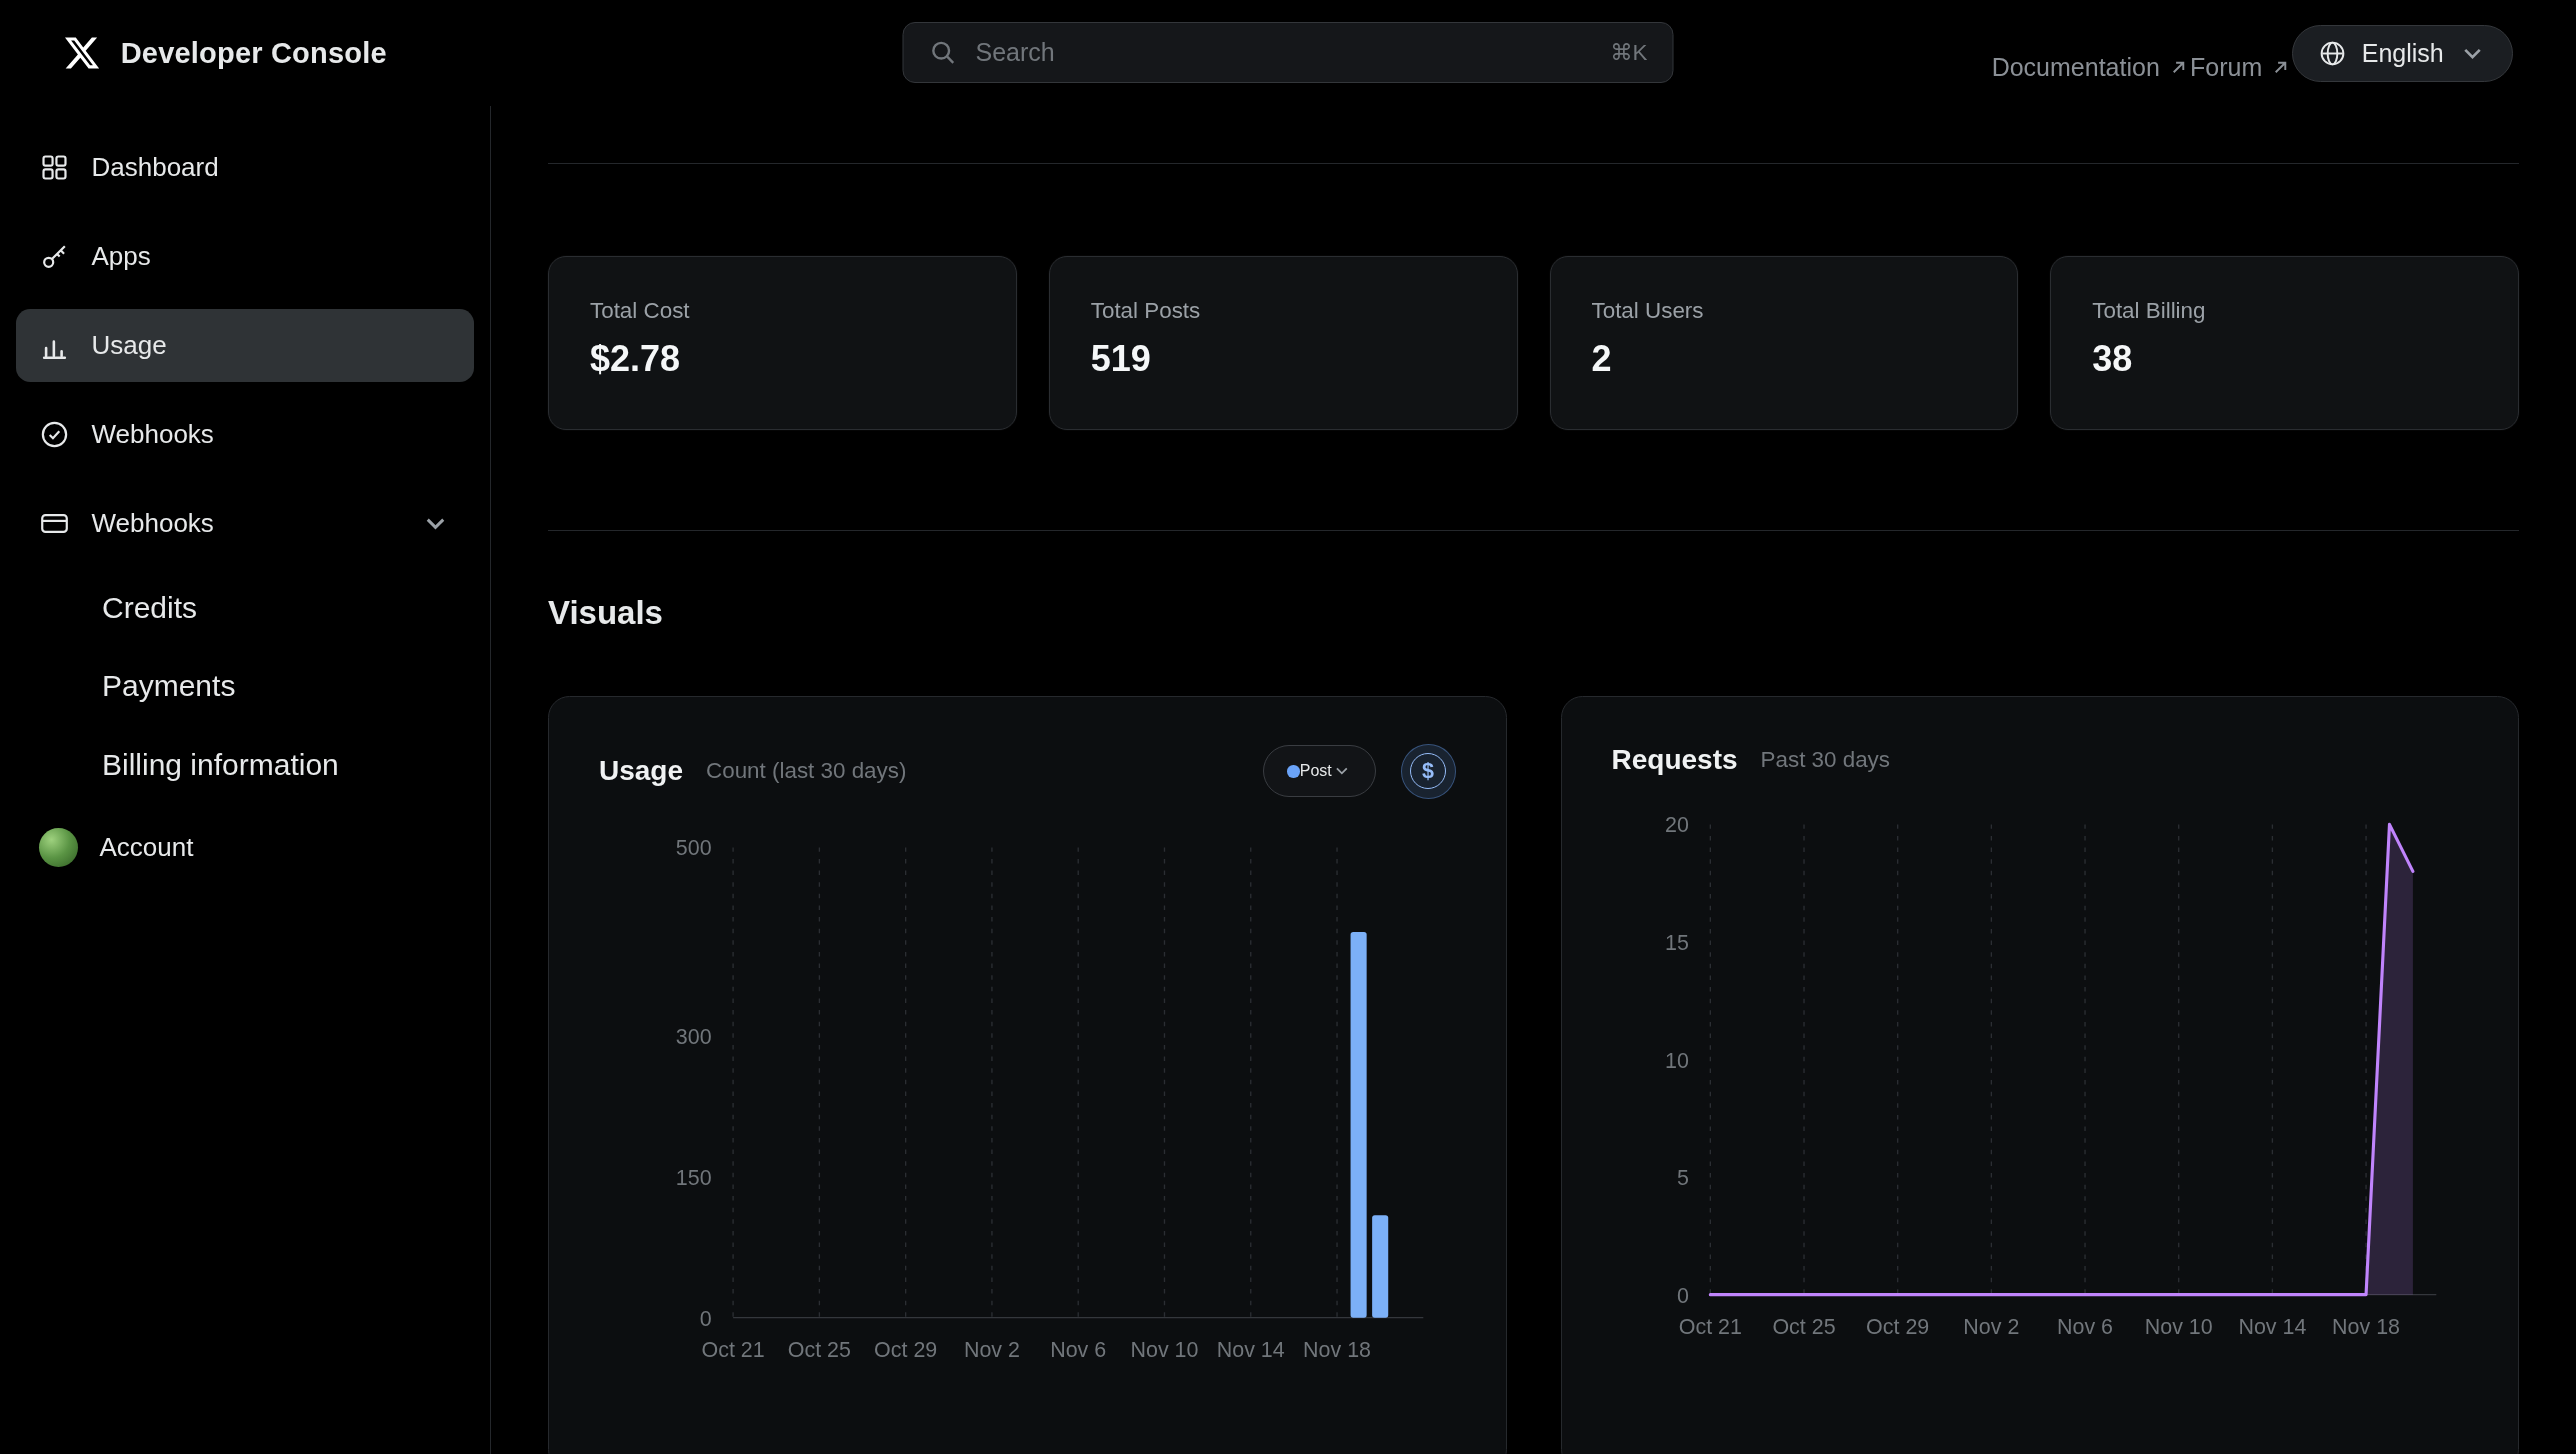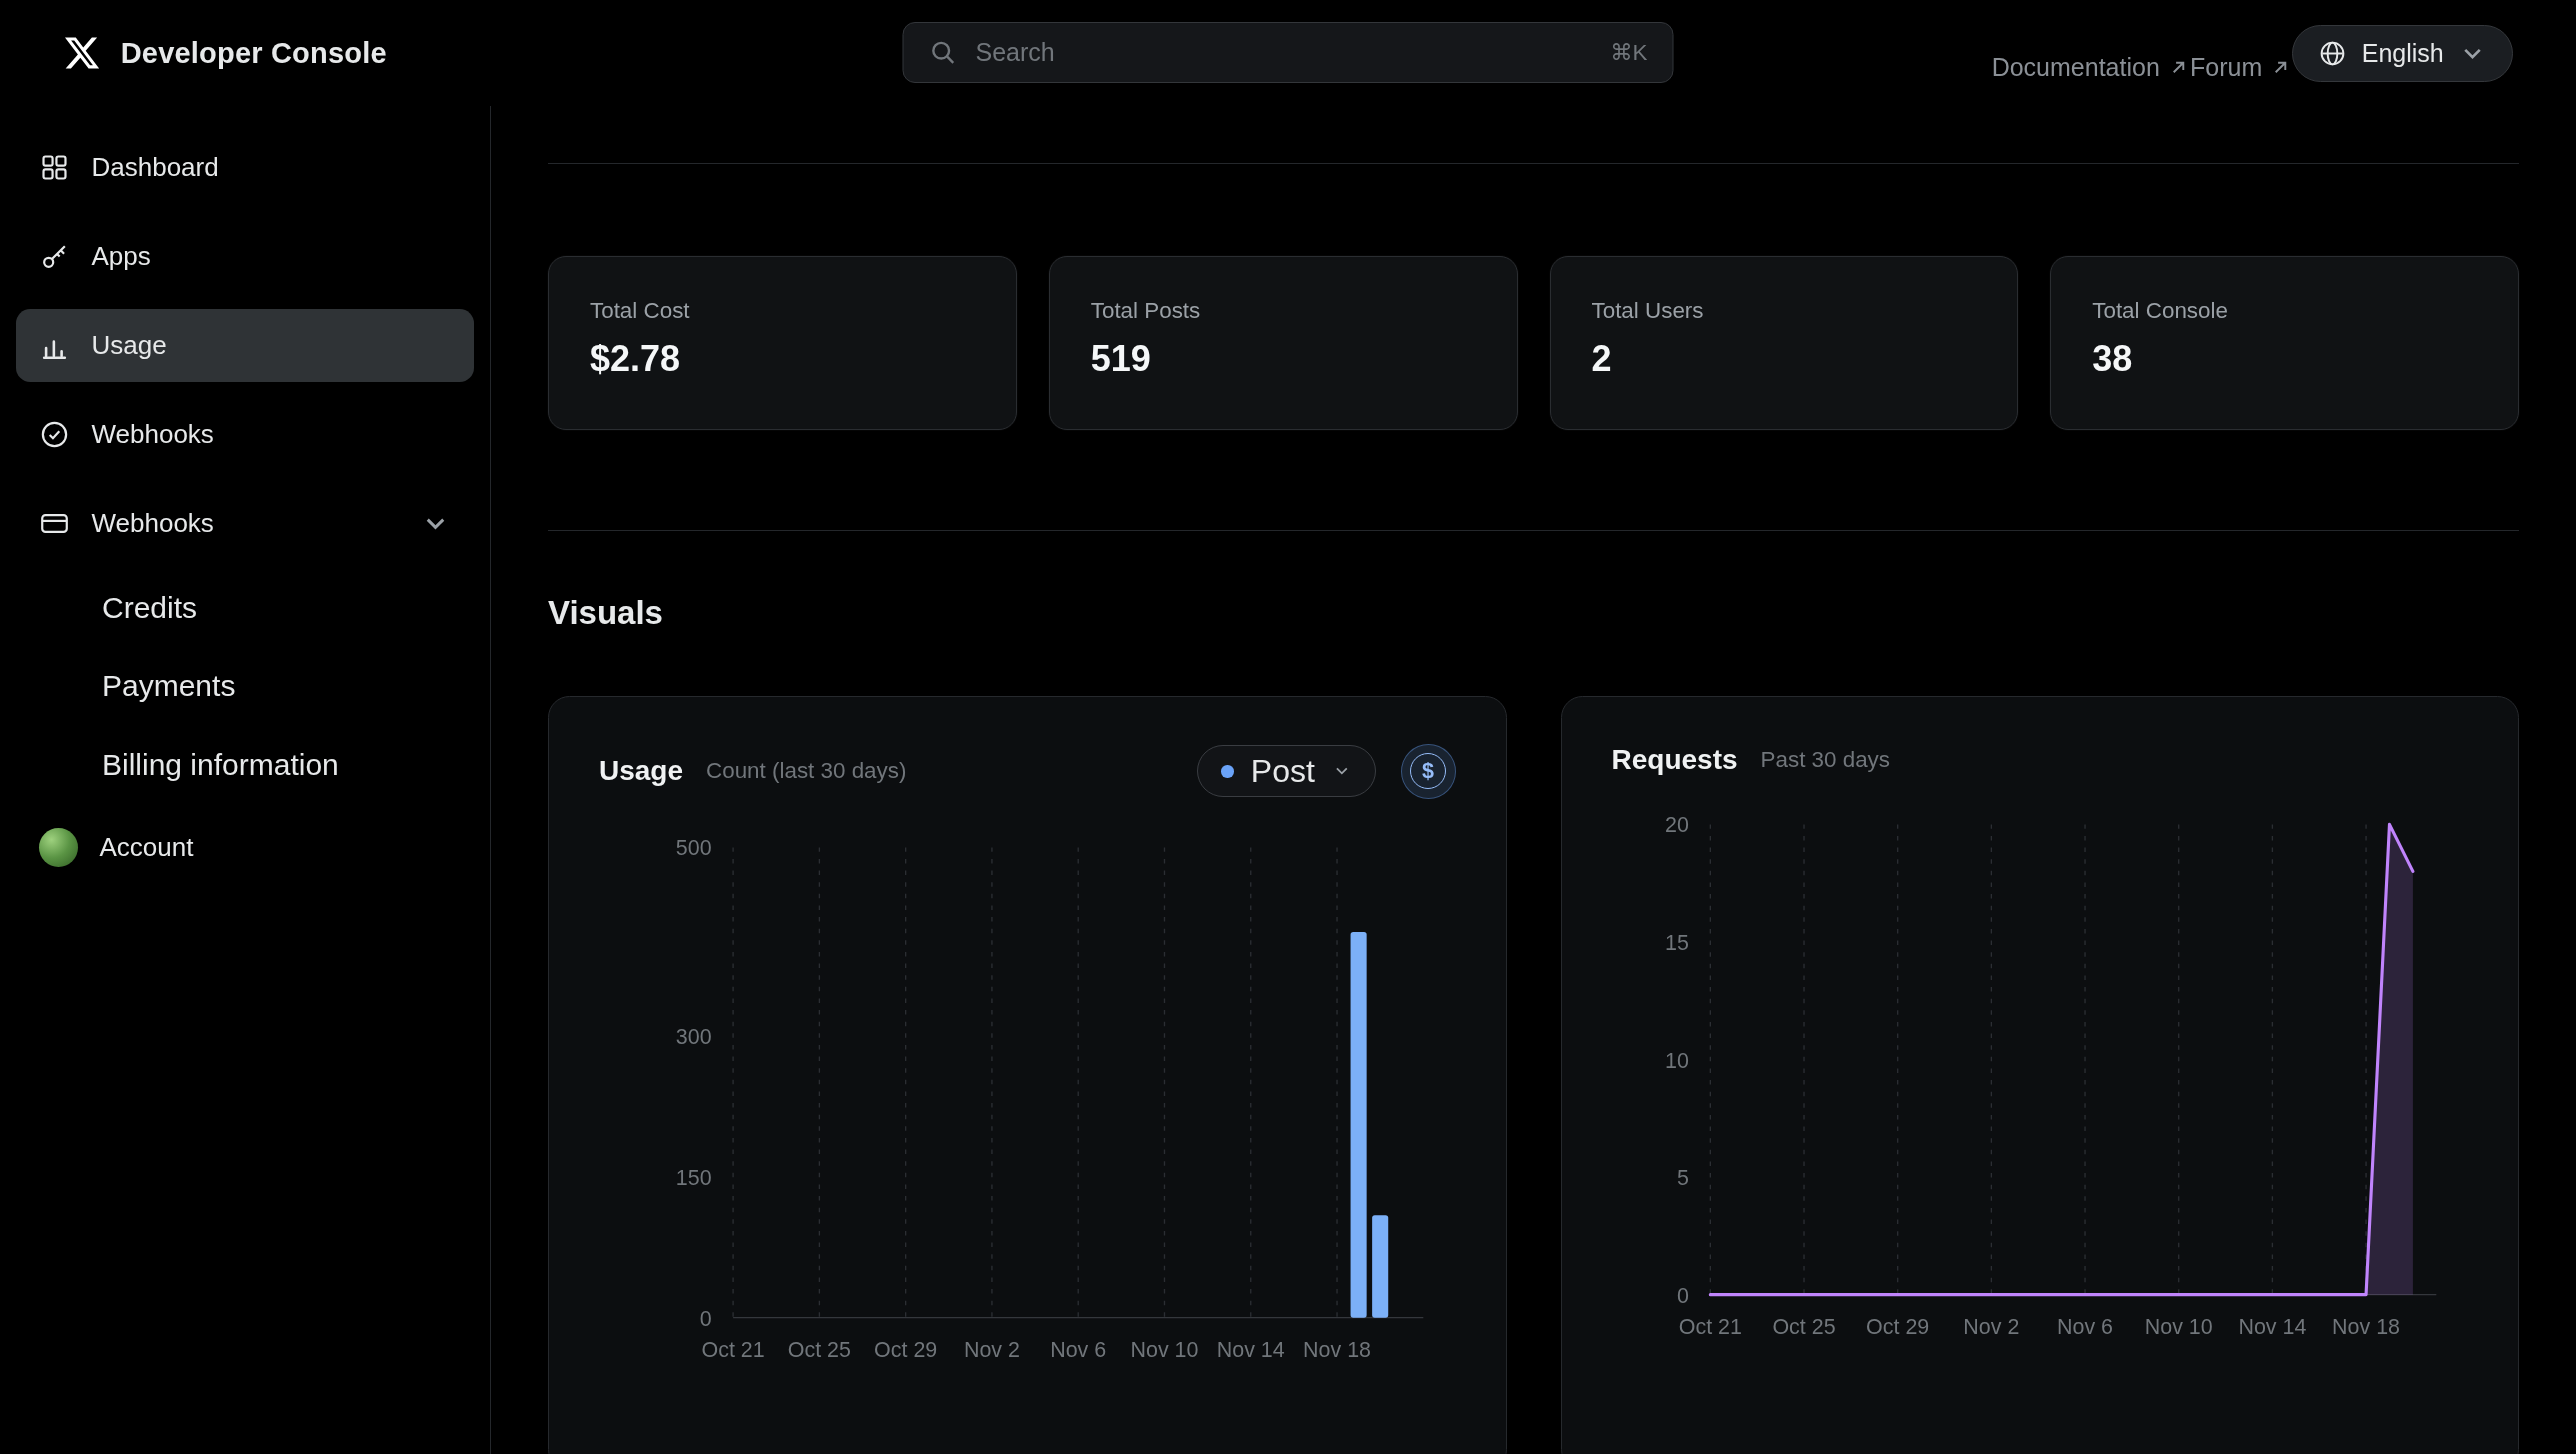--- a/index.html
+++ b/index.html
@@ -56,23 +56,23 @@
 
   .visuals-heading { margin-top:63px; font-size:33px; font-weight:700; color:#e7e9ea; }
 
   .charts { display:flex; gap:54px; margin-top:64px; }
   .chart-card { flex:1; height:775px; border-radius:21.5px; background:#0c0e10; border:0.9px solid #26292d;
     padding:47px 50px; }
   .chart-header { display:flex; align-items:center; }
   .chart-title { font-size:28px; font-weight:700; color:#f0f2f3; }
   .chart-sub { font-size:22.4px; color:#71767b; margin-left:23px; }
   .controls { margin-left:auto; display:flex; align-items:center; gap:25px; }
-  .post-pill { display:flex; align-items:center; gap:17px; height:52px; padding:0 23px;
+  .post-pill { display:flex; align-items:center; gap:0; height:52px; padding:0 23px;
     border-radius:894px; border:0.9px solid #3a3d42; background:#121417; color:#e7e9ea;
-    font-size:32px; cursor:pointer; }
+    font-size:16px; cursor:pointer; }
   .dot { width:12.5px; height:12.5px; border-radius:50%; background:#6aa3f8; }
   .post-pill .chev { width:19.7px; height:19.7px; }
   .dollar-btn { width:55px; height:55px; border-radius:50%; background:rgba(106,163,248,0.14);
     border:0.9px solid rgba(106,163,248,0.38); display:flex; align-items:center; justify-content:center;
     color:#96bdf9; font-size:25px; cursor:pointer; }
   .dollar-inner { width:36px; height:36px; border:1.8px solid #96bdf9; border-radius:50%;
     display:flex; align-items:center; justify-content:center; font-size:21.5px; font-weight:700; }
   svg.chart { width:100%; height:555px; margin-top:23px; display:block; }
 </style>
 </head>
@@ -195,21 +195,21 @@
       </div>
       <div class="stat-card">
         <div class="stat-label">Total Posts</div>
         <div class="stat-value">519</div>
       </div>
       <div class="stat-card">
         <div class="stat-label">Total Users</div>
         <div class="stat-value">2</div>
       </div>
       <div class="stat-card">
-        <div class="stat-label">Total Console</div>
+        <div class="stat-label">Total Billing</div>
         <div class="stat-value">38</div>
       </div>
     </section>
 
     <div class="divider div2"></div>
 
     <h2 class="visuals-heading">Visuals</h2>
 
     <section class="charts">
 

